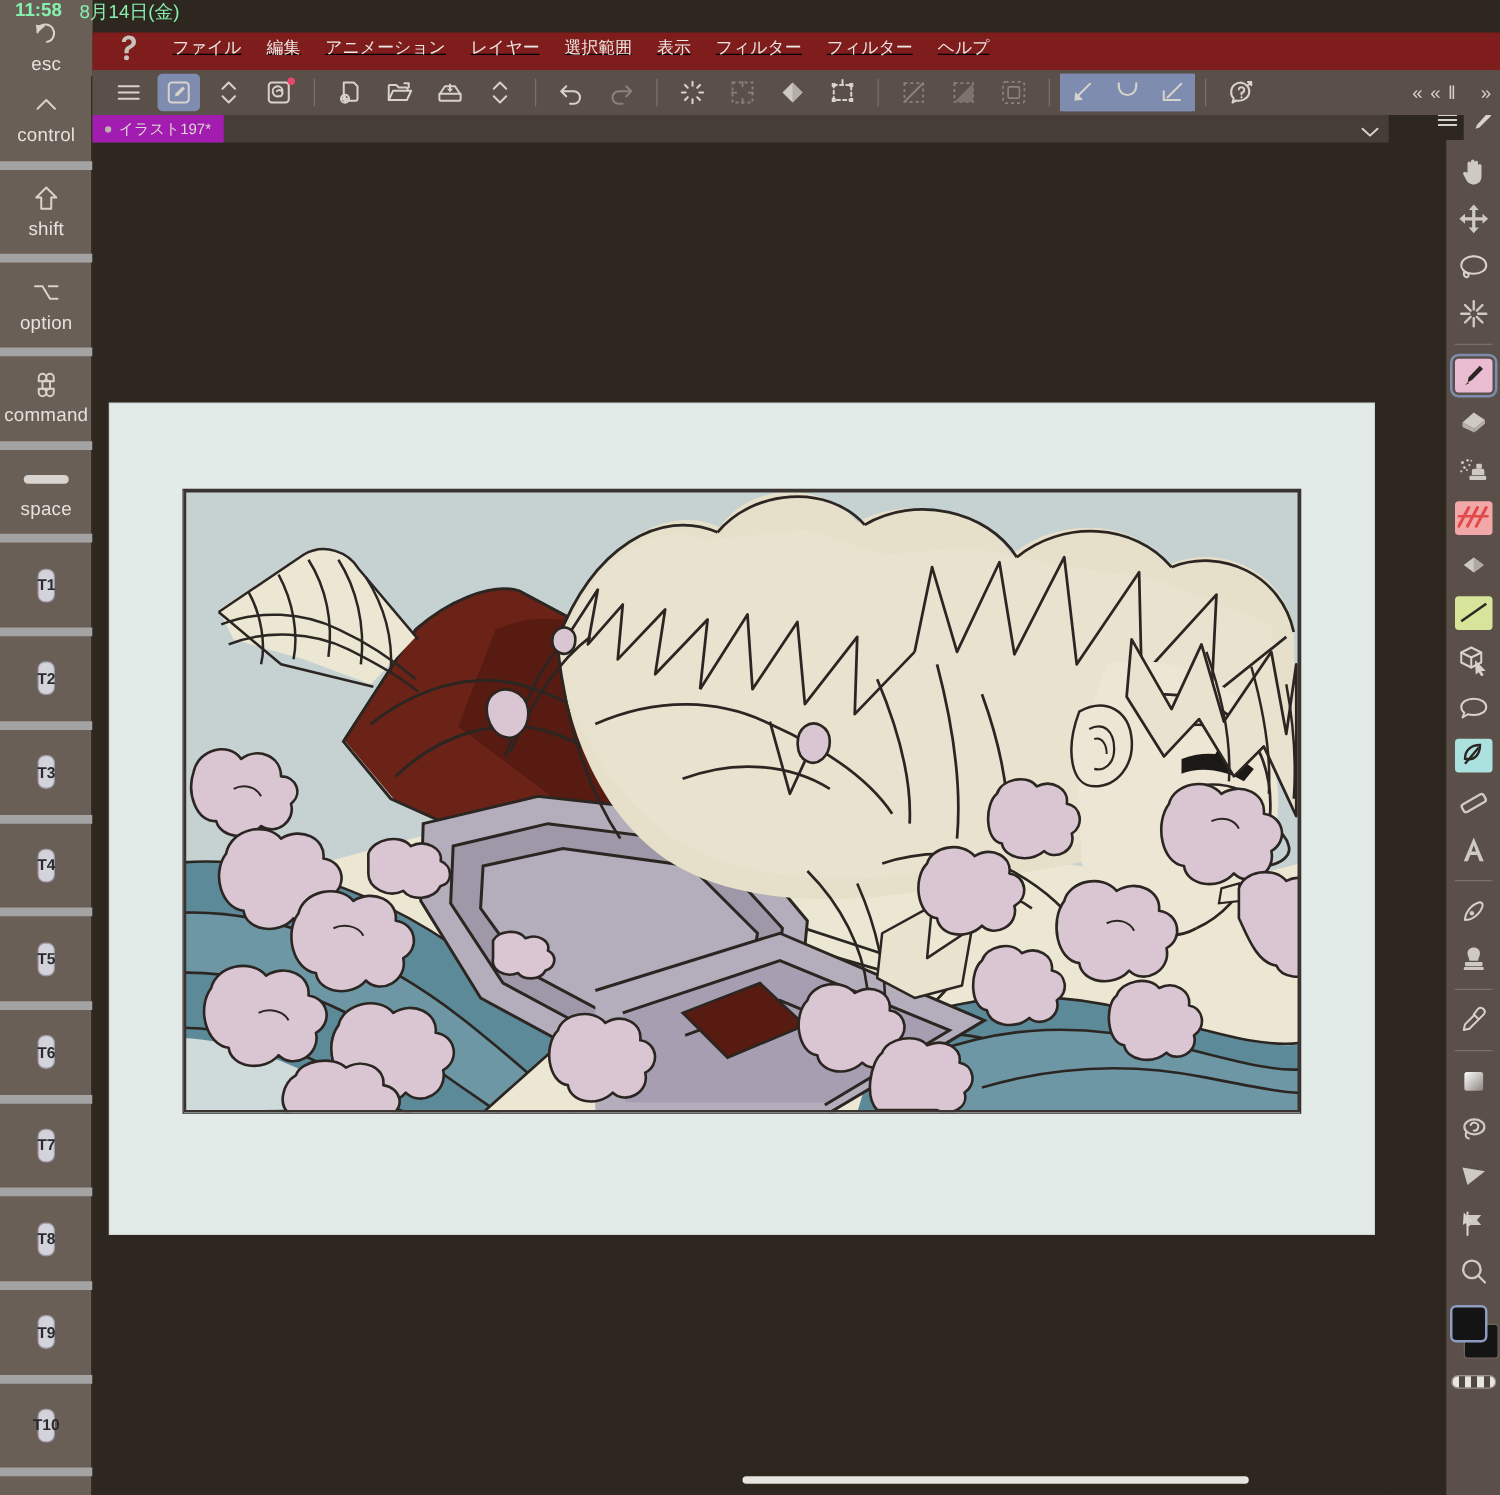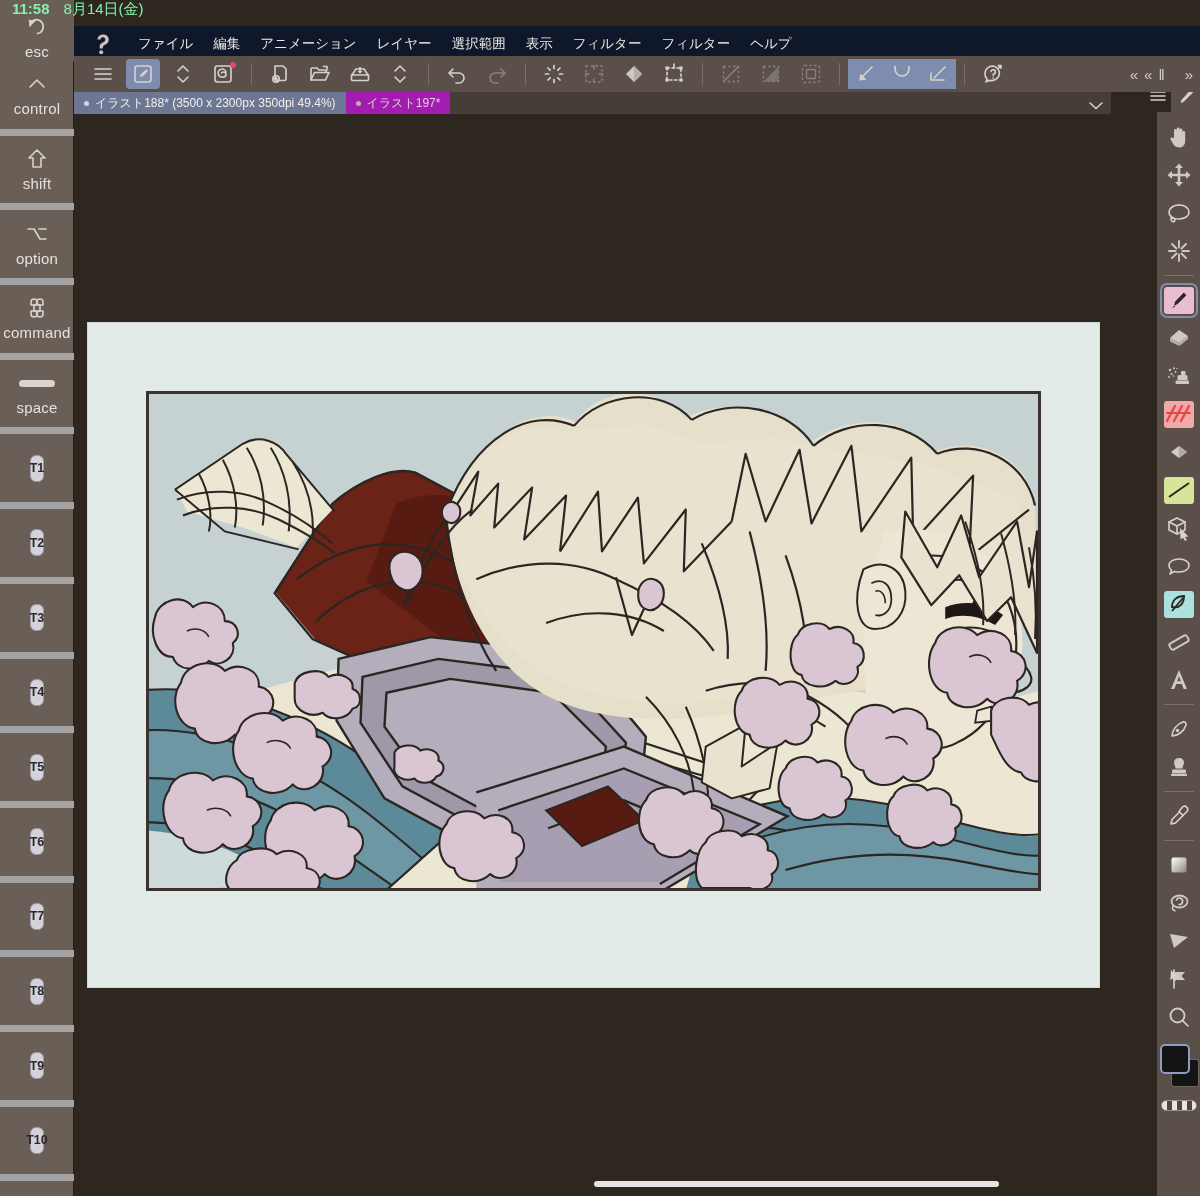--- a/index.html
+++ b/index.html
@@ -49,23 +49,24 @@
     display: flex; align-items: flex-start; gap: 14px;
     padding-left: 12px;
     font-size: 15px; color: #86efac; z-index: 40;
   }
   #status-bar .clock { font-weight: 600; }
   #status-bar .date { font-weight: 400; }
 
   
   #menubar {
     position: absolute; left: 74px; top: 26px; width: 1126px; height: 30px;
-    background: #0f172a;
-    display: flex; align-items: flex-end; gap: 0px;
+    background: #7f1d1d;
+    display: flex; align-items: flex-start; gap: 0px;
     z-index: 20;
+    text-decoration: underline;
   }
   #menubar .csp-logo {
     width: 34px; display: flex; align-items:center; justify-content:center;
     margin-left: 12px; margin-right: 8px;
   }
   #menubar .menu-item {
     font-size: 13.5px; color: #ece8e4; padding: 3px 10px; white-space: nowrap;
   }
 
   
@@ -512,24 +513,20 @@
 
     <div class="cb-right">
       <span class="cb-chev">«</span>
       <span class="cb-chev">«</span>
       <span class="cb-chev">‖</span>
       <span class="cb-chev" style="margin-left:14px;">»</span>
     </div>
   </div>
 
   <div id="tabbar">
-    <div class="doc-tab active">
-      <span class="mod-dot"></span>
-      <span>イラスト188* (3500 x 2300px 350dpi 49.4%)</span>
-    </div>
     <div class="doc-tab">
       <span class="mod-dot"></span>
       <span>イラスト197*</span>
     </div>
   </div>
   <div id="tab-chevron">
     <svg class="ic" width="20" height="14" viewBox="0 0 20 14">
         <path class="st" d="M4 5 L10 10.5 L16 5" stroke-width="1.7"></path>
       </svg>
   </div>

